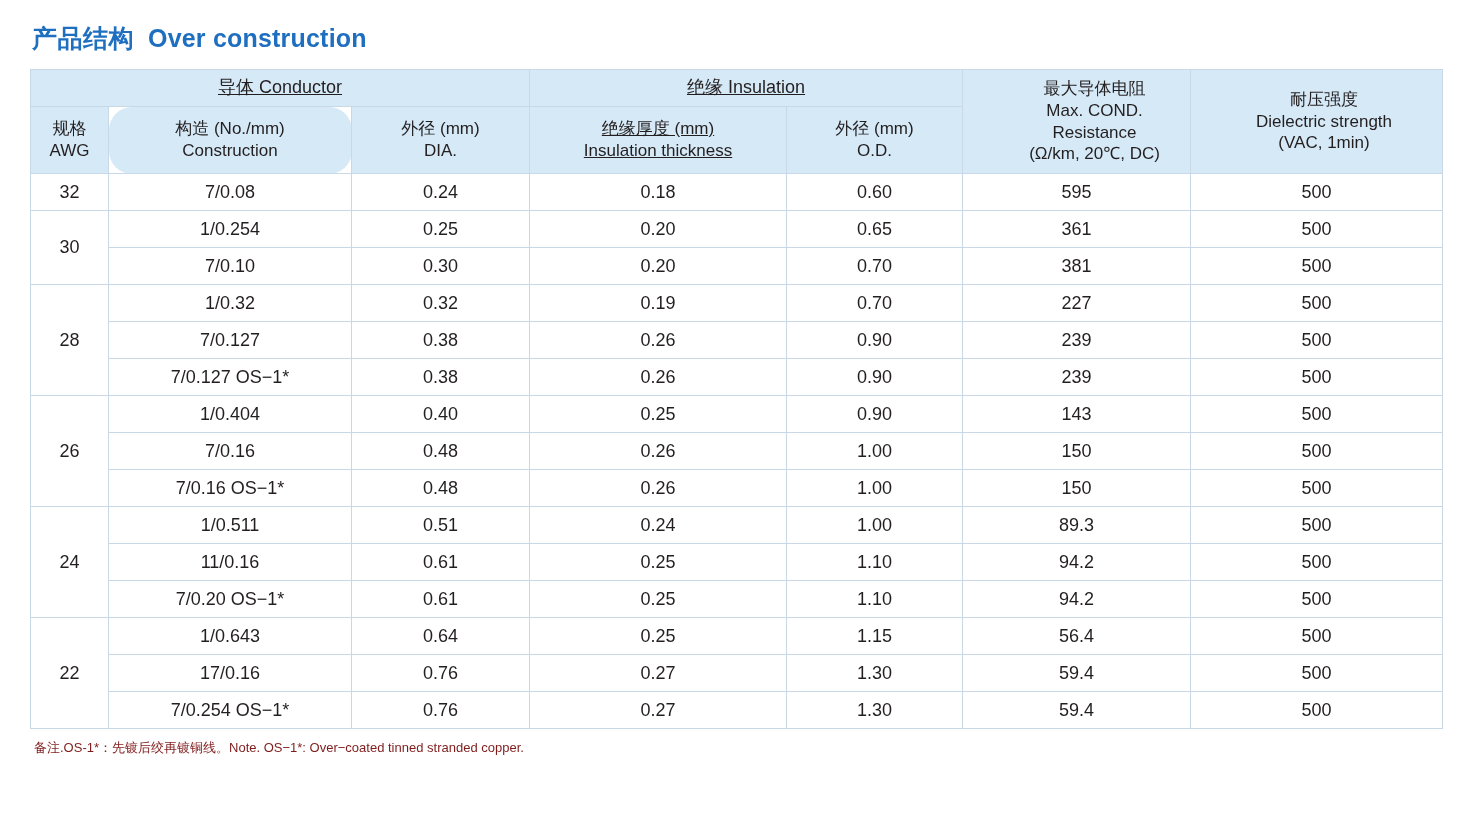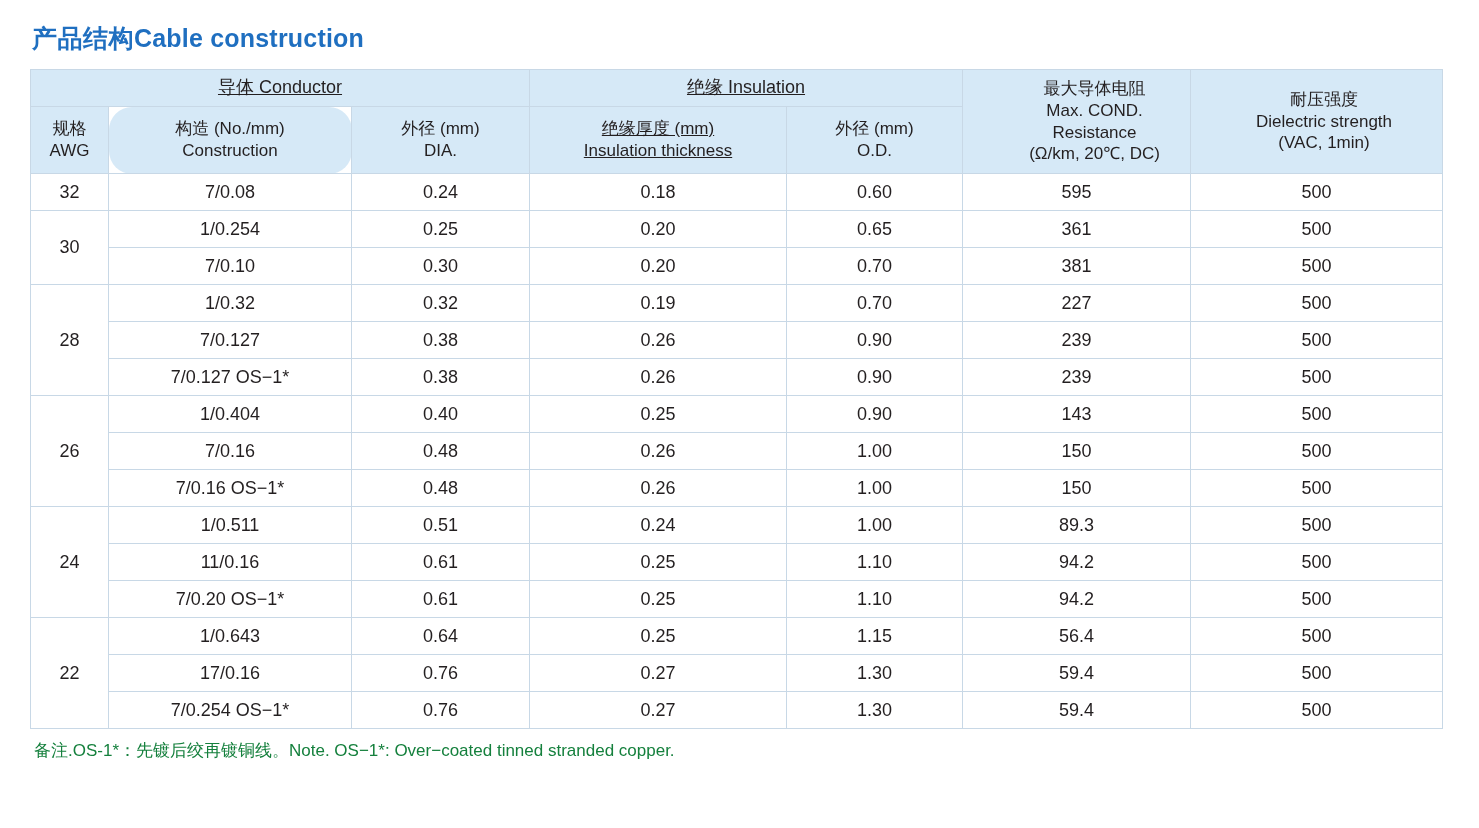--- a/index.html
+++ b/index.html
@@ -17,20 +17,21 @@
   .page {
     position: relative;
     width: 1479px;
     height: 828px;
     box-sizing: border-box;
     padding: 22px 38px 0 30px;
   }
   .title-row {
     display: flex;
     align-items: baseline;
+    gap: 14px;
     margin: 0 0 14px 2px;
   }
   .title-cn {
     font-size: 25px;
     font-weight: bold;
     color: #1f6fc0;
     letter-spacing: 0.5px;
   }
   .title-en {
     font-size: 25px;
@@ -69,39 +70,39 @@
   tbody td {
     height: 36px;
     background: #ffffff;
     font-size: 18px;
   }
   tbody td.awg {
     font-size: 18px;
   }
   .note {
     margin: 10px 0 0 4px;
-    font-size: 17px;
-    color: #15803d;
+    font-size: 13px;
+    color: #7f1d1d;
   }
   .col-awg { width: 78px; }
   .col-cons { width: 243px; }
   .col-dia { width: 178px; }
   .col-ins-th { width: 257px; }
   .col-od { width: 176px; }
   .col-res { width: 228px; }
   .col-diel { width: 252px; }
 </style>
 </head>
 <body>
 
 <div class="page">
 
   <div class="title-row">
     <span class="title-cn">产品结构</span>
-    <span class="title-en">Cable construction</span>
+    <span class="title-en">Over construction</span>
   </div>
 
   <table class="spec">
     <colgroup>
       <col class="col-awg">
       <col class="col-cons">
       <col class="col-dia">
       <col class="col-ins-th">
       <col class="col-od">
       <col class="col-res">

